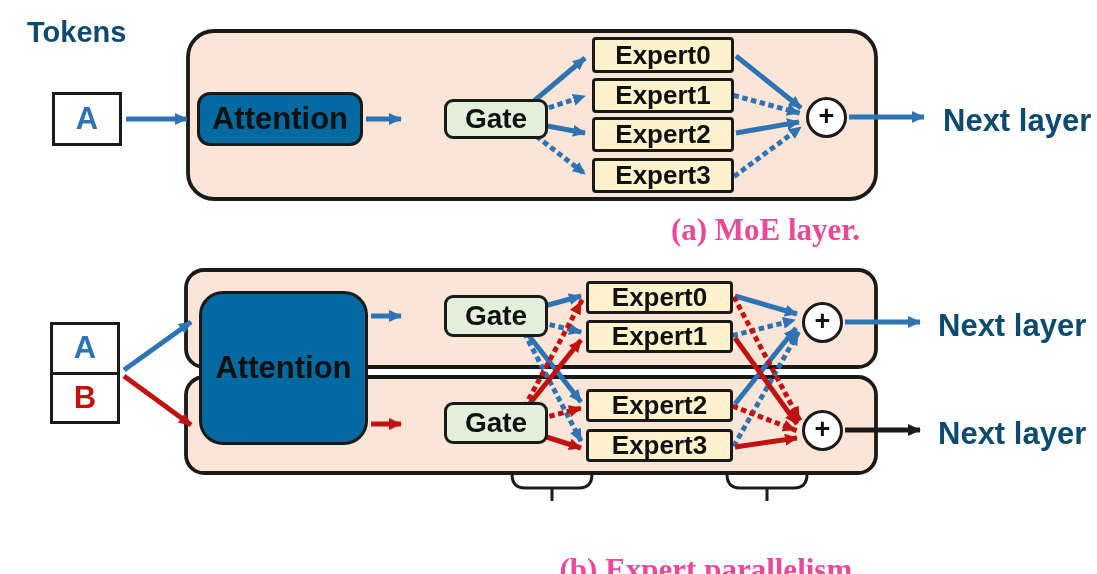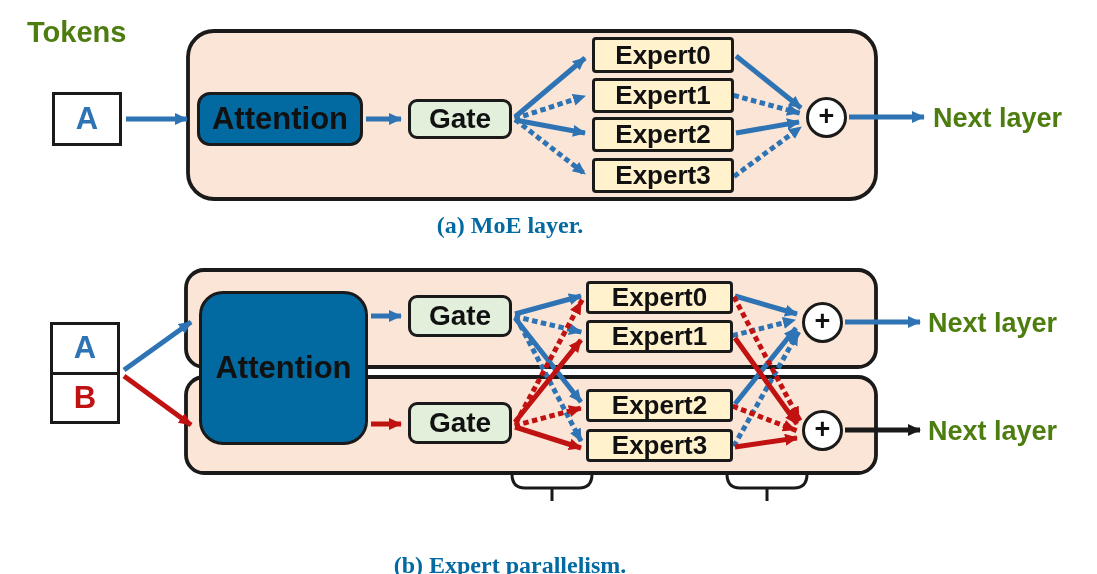--- a/index.html
+++ b/index.html
@@ -4,45 +4,45 @@
 <style>
   html,body{margin:0;padding:0;background:#ffffff;}
   #canvas{
     position:relative;
     width:1097px;height:574px;
     background:#ffffff;
     font-family:"Liberation Sans",sans-serif;
     overflow:hidden;
   }
   #wires{position:absolute;left:0;top:0;width:1097px;height:574px;}
-  .lbl{position:absolute;font-weight:bold;color:#4d7c0f;white-space:nowrap;}
+  .lbl{position:absolute;font-weight:bold;color:#0c4a6e;white-space:nowrap;}
   .box{
     position:absolute;box-sizing:border-box;
     border:3.5px solid #1a1a1a;background:#ffffff;
     display:flex;align-items:center;justify-content:center;
     font-weight:bold;color:#111;
   }
   .attn{background:#0369a1;border-radius:13px;font-size:31px;}
-  .gate{background:#e2efda;border-radius:9px;font-size:28px;}
+  .gate{background:#e2efda;border-radius:9px;font-size:28px;margin-left:36px;}
   .expert{background:#fff2cc;border-radius:4px;font-size:26px;border-width:3px;}
   .plus{
     position:absolute;box-sizing:border-box;width:41px;height:41px;
     border:3.5px solid #1a1a1a;border-radius:50%;background:#ffffff;
     display:flex;align-items:center;justify-content:center;
     font-weight:bold;font-size:27px;color:#111;line-height:1;padding-bottom:2px;
   }
   .tokcell{
     flex:1;display:flex;align-items:center;justify-content:center;
     font-weight:bold;font-size:31px;
   }
   .caption{
-    position:absolute;left:160px;width:700px;text-align:center;
-    font-family:"Liberation Serif",serif;font-weight:bold;font-size:24px;color:#0369a1;
+    position:absolute;left:160px;width:700px;text-align:right;
+    font-family:"Liberation Serif",serif;font-weight:bold;font-size:31px;color:#ec4899;
   }
-  .nextlayer{font-size:27px;}
+  .nextlayer{font-size:31px;margin-left:10px;}
 </style>
 </head>
 <body>
 
 <div id="canvas">
 
   <svg id="wires" viewBox="0 0 1097 574" xmlns="http://www.w3.org/2000/svg">
     <defs>
       <marker id="ab" markerUnits="userSpaceOnUse" markerWidth="17" markerHeight="17" refX="12" refY="6" orient="auto">
           <path d="M0,0 L13,6 L0,12 Z" fill="#2e74b5"></path>

